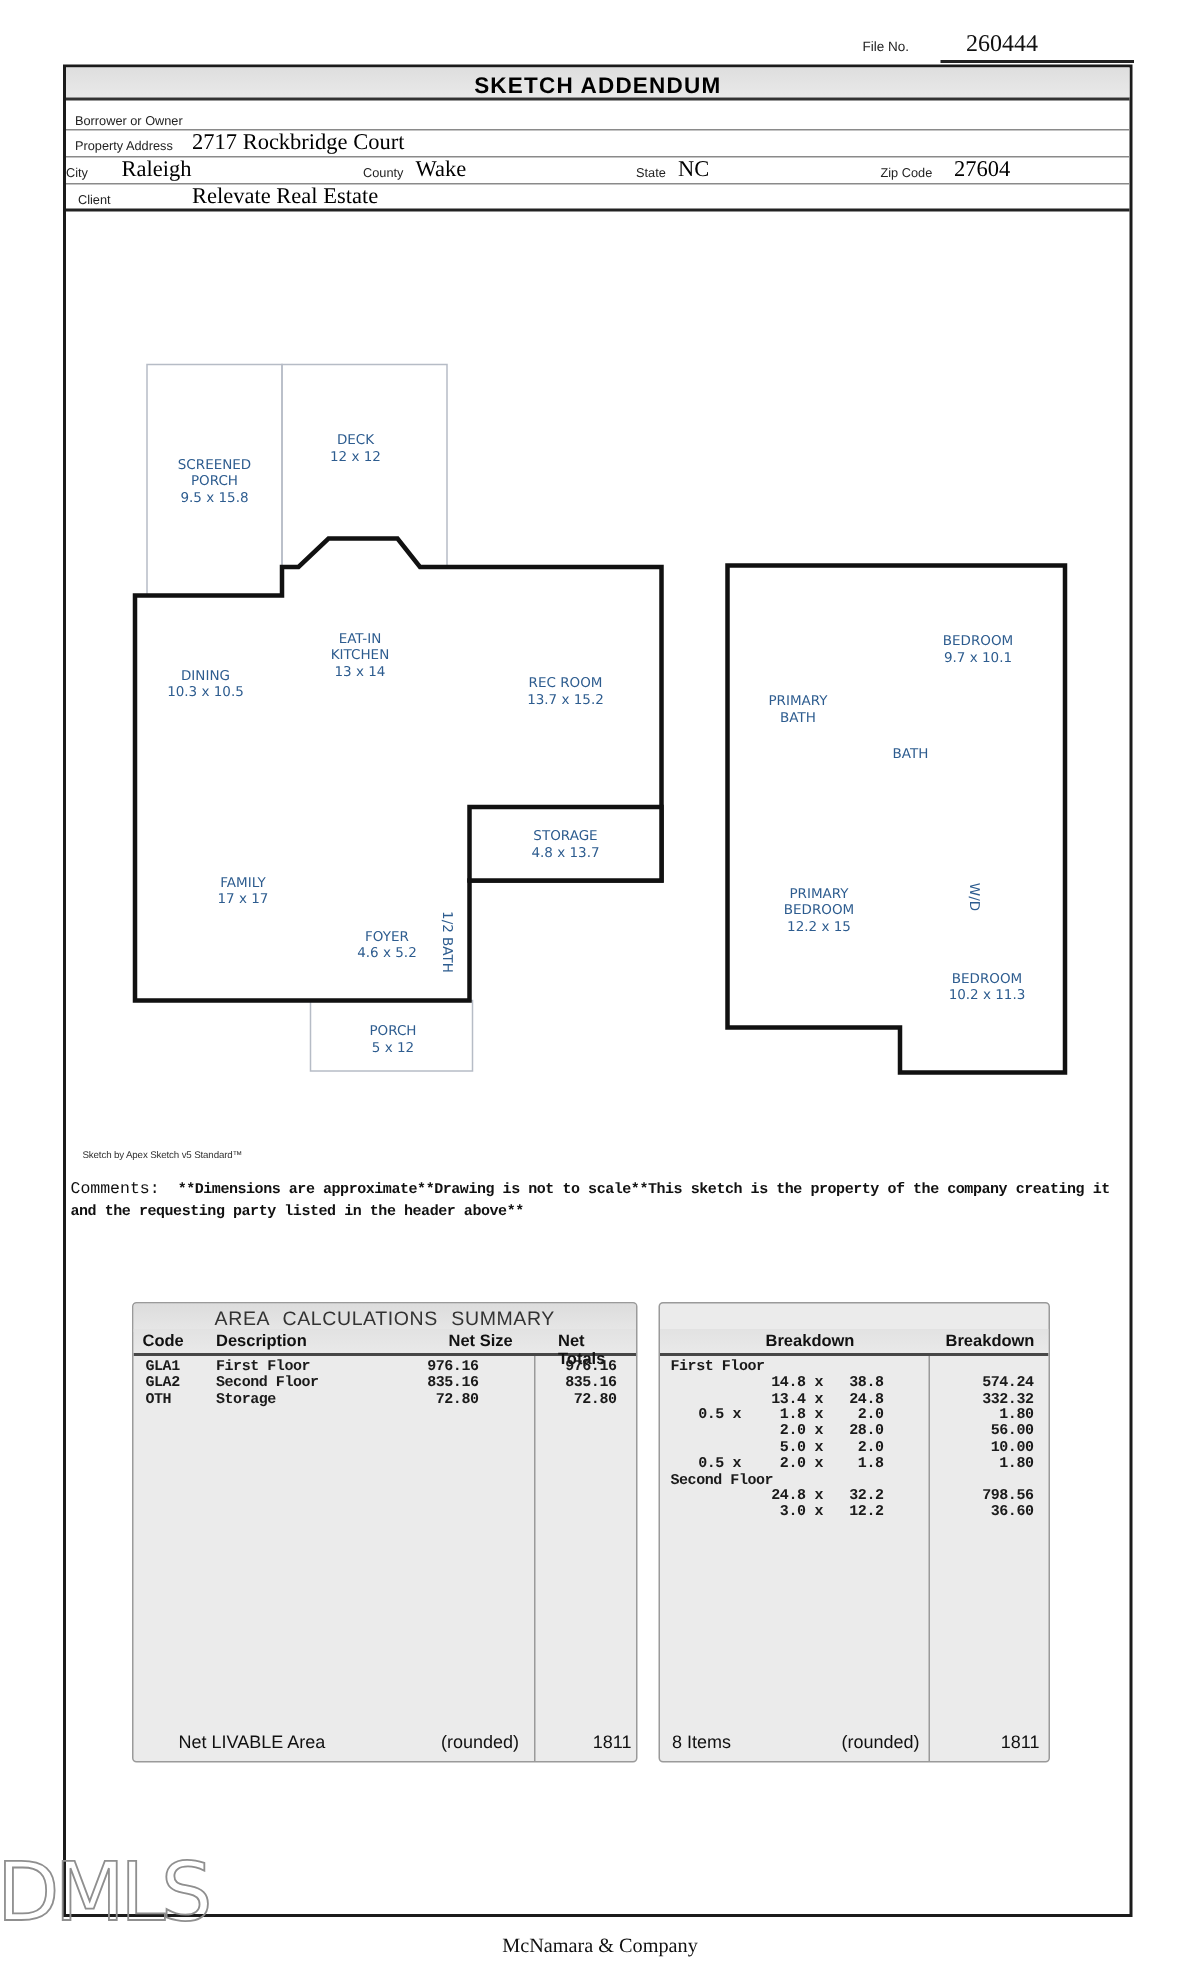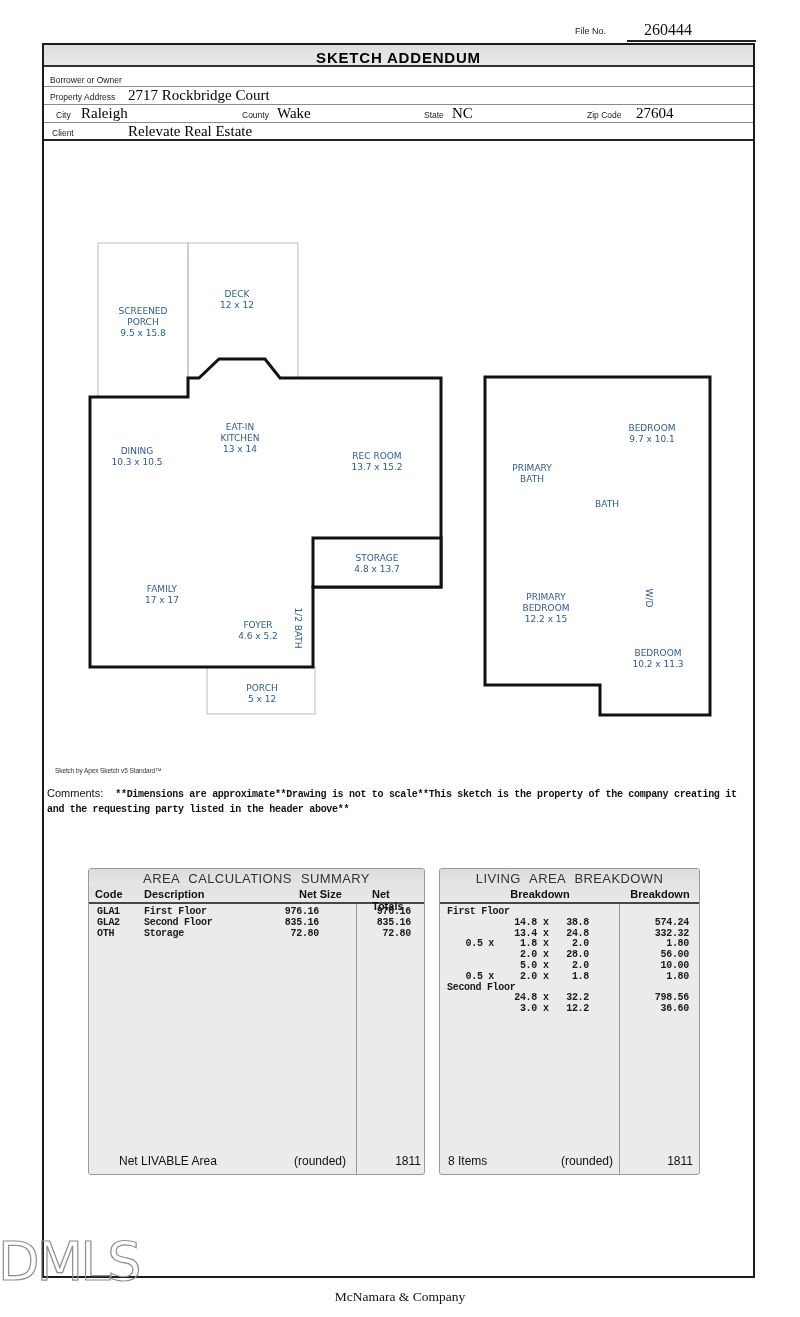--- a/index.html
+++ b/index.html
@@ -25,21 +25,21 @@
 
   
   .room{position:absolute;transform:translate(-50%,-50%);text-align:center;
         font-family:"DejaVu Sans",sans-serif;font-size:9px;line-height:11px;
         color:#2d5c8f;white-space:pre-line;}
   .room.vert{transform:translate(-50%,-50%) rotate(90deg);white-space:nowrap;}
 
   .credit{left:55px;top:767px;font-size:6.5px;color:#333;letter-spacing:-.1px;}
   .comments{left:47px;top:786px;width:700px;font-family:"Liberation Mono",monospace;
             font-weight:bold;font-size:10px;letter-spacing:-.3px;line-height:14.5px;color:#111;}
-  .comments .clabel{font-family:Liberation Sans, sans-serif;font-weight:normal;
+  .comments .clabel{font-family:Liberation Mono, monospace;font-weight:normal;
             font-size:11px;letter-spacing:0;margin-right:12px;}
 
   
   .tbl{position:absolute;top:868px;height:307px;background:#ebebeb;border:1px solid #9a9a9a;
        border-radius:3px;box-sizing:border-box;overflow:hidden;}
   .tbl-left{left:88px;width:337px;}
   .tbl-right{left:439px;width:261px;}
   .tbl-title{position:absolute;top:0;left:0;right:0;height:17px;background:linear-gradient(#dcdcdc,#e7e7e7);
        text-align:center;font-size:13px;color:#333;word-spacing:5px;letter-spacing:.4px;padding-top:2px;}
   .tbl-hdr{position:absolute;top:17px;left:0;right:0;height:16px;background:linear-gradient(#e2e2e2,#e9e9e9);
@@ -73,21 +73,21 @@
   <div class="abs title-bar">SKETCH ADDENDUM</div>
 
   <div class="abs hrow row-borrower">
     <span class="lbl" style="left:6px;top:4px">Borrower or Owner</span>
   </div>
   <div class="abs hrow row-property">
     <span class="lbl" style="left:6px;top:5px">Property Address</span>
     <span class="val" style="left:84px;top:0px">2717 Rockbridge Court</span>
   </div>
   <div class="abs hrow row-city">
-    <span class="lbl" style="left:12px;top:5px">City</span>
+    <span class="lbl" style="left:0;top:5px">City</span>
     <span class="val" style="left:37px;top:0px">Raleigh</span>
     <span class="lbl" style="left:198px;top:5px">County</span>
     <span class="val" style="left:233px;top:0px">Wake</span>
     <span class="lbl" style="left:380px;top:5px">State</span>
     <span class="val" style="left:408px;top:0px">NC</span>
     <span class="lbl" style="left:543px;top:5px">Zip Code</span>
     <span class="val" style="left:592px;top:0px">27604</span>
   </div>
   <div class="abs hrow row-client">
     <span class="lbl" style="left:8px;top:5px">Client</span>
@@ -157,21 +157,20 @@
         <div class="trow" style="top: 21.6px;"><span style="left:8px">OTH</span><span style="left:55px">Storage</span><span style="left:160px;width:70px;text-align:right">72.80</span><span style="left:252px;width:70px;text-align:right">72.80</span></div>
       </div>
     <div class="tbl-foot">
       <span style="left:30px">Net LIVABLE Area</span>
       <span class="ra" style="left:157px;width:100px">(rounded)</span>
       <span class="ra" style="left:262px;width:70px">1811</span>
     </div>
   </div>
 
   <div class="tbl tbl-right">
-    <div class="tbl-title">LIVING AREA BREAKDOWN</div>
     <div class="tbl-hdr">
       <span style="left:40px;width:120px;text-align:center">Breakdown</span>
       <span style="left:179px;width:82px;text-align:center">Breakdown</span>
     </div>
     <div class="vdiv" style="left:179px"></div>
     <div class="tbl-rows">
         <div class="trow" style="top: 0px;"><span style="left:7px">First Floor</span></div>
         <div class="trow" style="top: 10.8px;"><span style="left:57px;width:40px;text-align:right">14.8</span><span style="left:103px">x</span><span style="left:109px;width:40px;text-align:right">38.8</span><span style="left:183px;width:66px;text-align:right">574.24</span></div>
         <div class="trow" style="top: 21.6px;"><span style="left:57px;width:40px;text-align:right">13.4</span><span style="left:103px">x</span><span style="left:109px;width:40px;text-align:right">24.8</span><span style="left:183px;width:66px;text-align:right">332.32</span></div>
         <div class="trow" style="top: 32.4px;"><span style="left:9px;width:45px;text-align:right">0.5 x</span><span style="left:57px;width:40px;text-align:right">1.8</span><span style="left:103px">x</span><span style="left:109px;width:40px;text-align:right">2.0</span><span style="left:183px;width:66px;text-align:right">1.80</span></div>

